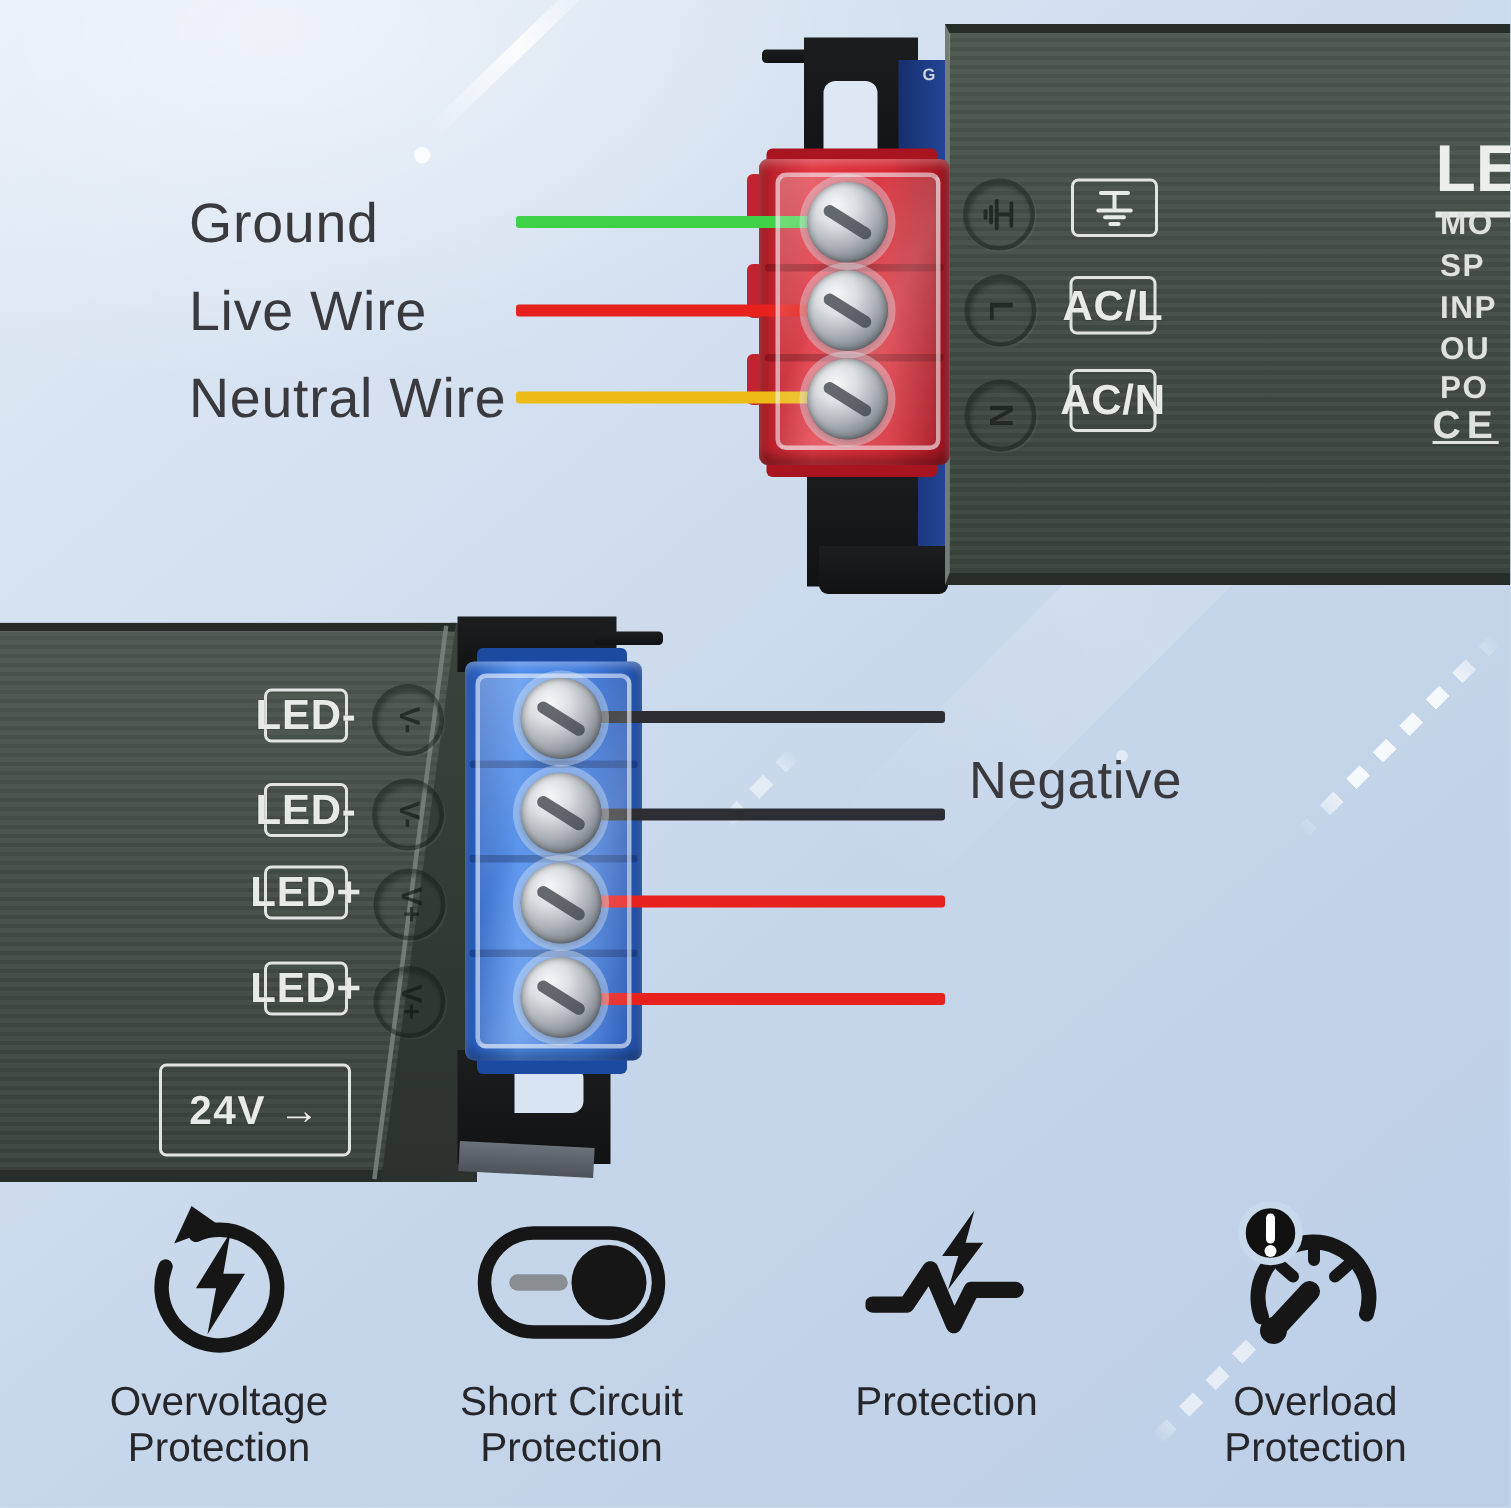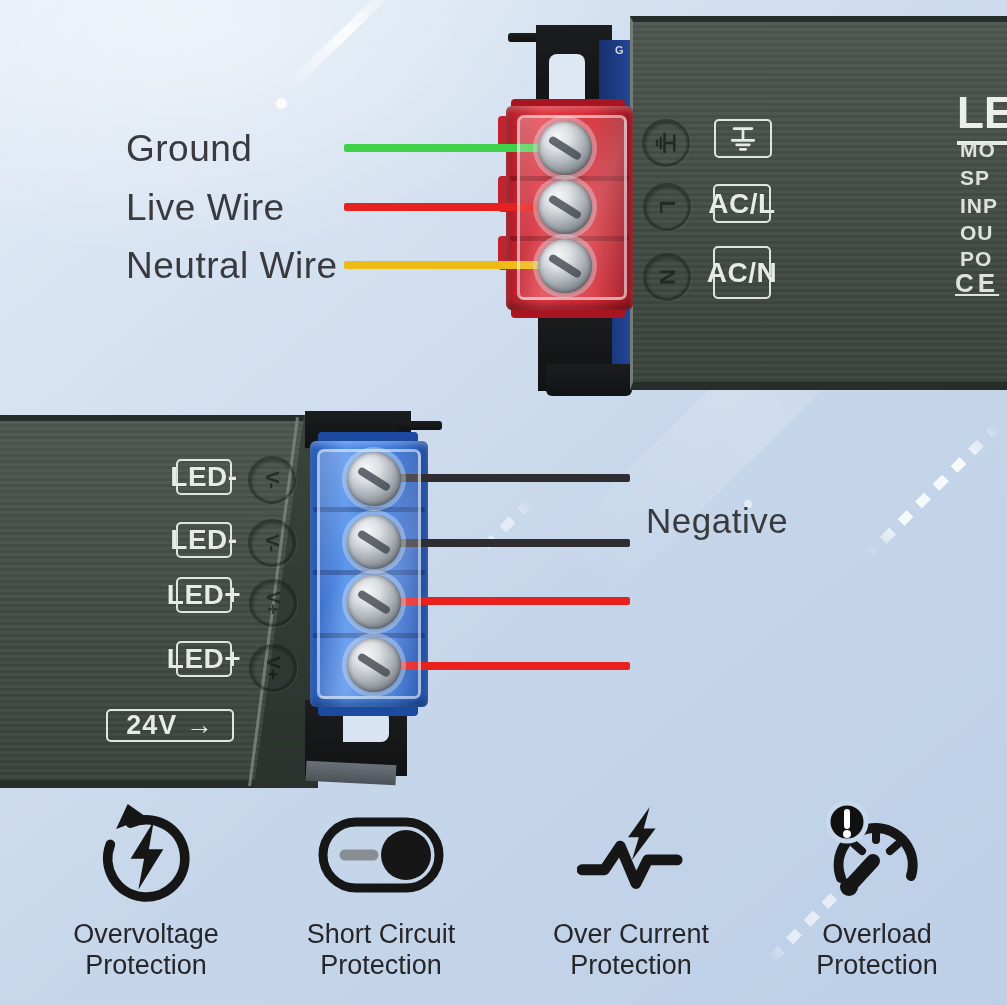--- a/index.html
+++ b/index.html
@@ -122,21 +122,21 @@
   </div>
 
   <div class="wbox" style="left:714px; top:119px; width:58px; height:39px;">
     <svg width="36" height="27" viewBox="0 0 40 30" fill="none" stroke="#e8eae8" stroke-width="3" stroke-linecap="round">
       <path d="M10 4 H30 M20 4 V15 M8 17 H32 M13 22 H27 M17 27 H23"></path>
     </svg>
   </div>
   <div class="wbox small" style="left:713px; top:184px; width:58px; height:39px;">
     <span>AC/L</span>
   </div>
-  <div class="wbox small" style="left:713px; top:246px; width:58px; height:53px;">
+  <div class="wbox small" style="left:713px; top:246px; width:58px; height:42px;">
     <span>AC/N</span>
   </div>
 
   <div class="brand">LE</div>
   <div class="side-row" style="top:138px;">MO</div>
   <div class="side-row" style="top:166px;">SP</div>
   <div class="side-row" style="top:194px;">INP</div>
   <div class="side-row" style="top:221px;">OU</div>
   <div class="side-row" style="top:247px;">PO</div>
   <div class="ce">CE</div>
@@ -180,21 +180,21 @@
   </div>
   <div class="wbox small" style="left:176px; top:522px; width:56px; height:36px;">
     <span>LED-</span>
   </div>
   <div class="wbox small" style="left:176px; top:577px; width:56px; height:36px;">
     <span>LED+</span>
   </div>
   <div class="wbox small" style="left:176px; top:641px; width:56px; height:36px;">
     <span>LED+</span>
   </div>
-  <div class="wbox big" style="left:106px; top:709px; width:128px; height:33px;">
+  <div class="wbox big" style="left:106px; top:709px; width:128px; height:62px;">
     <span>24V →</span>
   </div>
 
   <div class="emboss" style="left:248px; top:456px; width:48px; height:48px; font-size:19px;">
     <span class="rot90">V-</span>
   </div>
   <div class="emboss" style="left:248px; top:519px; width:48px; height:48px; font-size:19px;">
     <span class="rot90">V-</span>
   </div>
   <div class="emboss" style="left:249px; top:579px; width:48px; height:48px; font-size:19px;">
@@ -254,21 +254,20 @@
   </div>
 
   <div class="feature" style="left:516px;">
     <div class="iconwrap">
       <svg width="108" height="108" viewBox="0 0 110 110">
         <polygon points="74,6 52,37 63,37 56,60 80,28 68,28" fill="#161616"></polygon>
         <path d="M5 70 H28 L44 46 L60 84 L72 60 H102" fill="none" stroke="#161616" stroke-width="11" stroke-linecap="round" stroke-linejoin="round"></path>
       </svg>
     </div>
     <div class="cap">
-      <span style="display:block">Over Current</span>
       <span style="display:block">Protection</span>
     </div>
   </div>
 
   <div class="feature" style="left:762px;">
     <div class="iconwrap">
       <svg width="116" height="108" viewBox="0 0 112 108">
         <path d="M20 77 A37 37 0 1 1 90 75" fill="none" stroke="#161616" stroke-width="10" stroke-linecap="round"></path>
         <path d="M33 43 L41 50 M55 28 L55 39 M77 43 L69 50" stroke="#161616" stroke-width="8" stroke-linecap="round"></path>
         <line x1="52" y1="60" x2="28" y2="86" stroke="#161616" stroke-width="14" stroke-linecap="round"></line>

